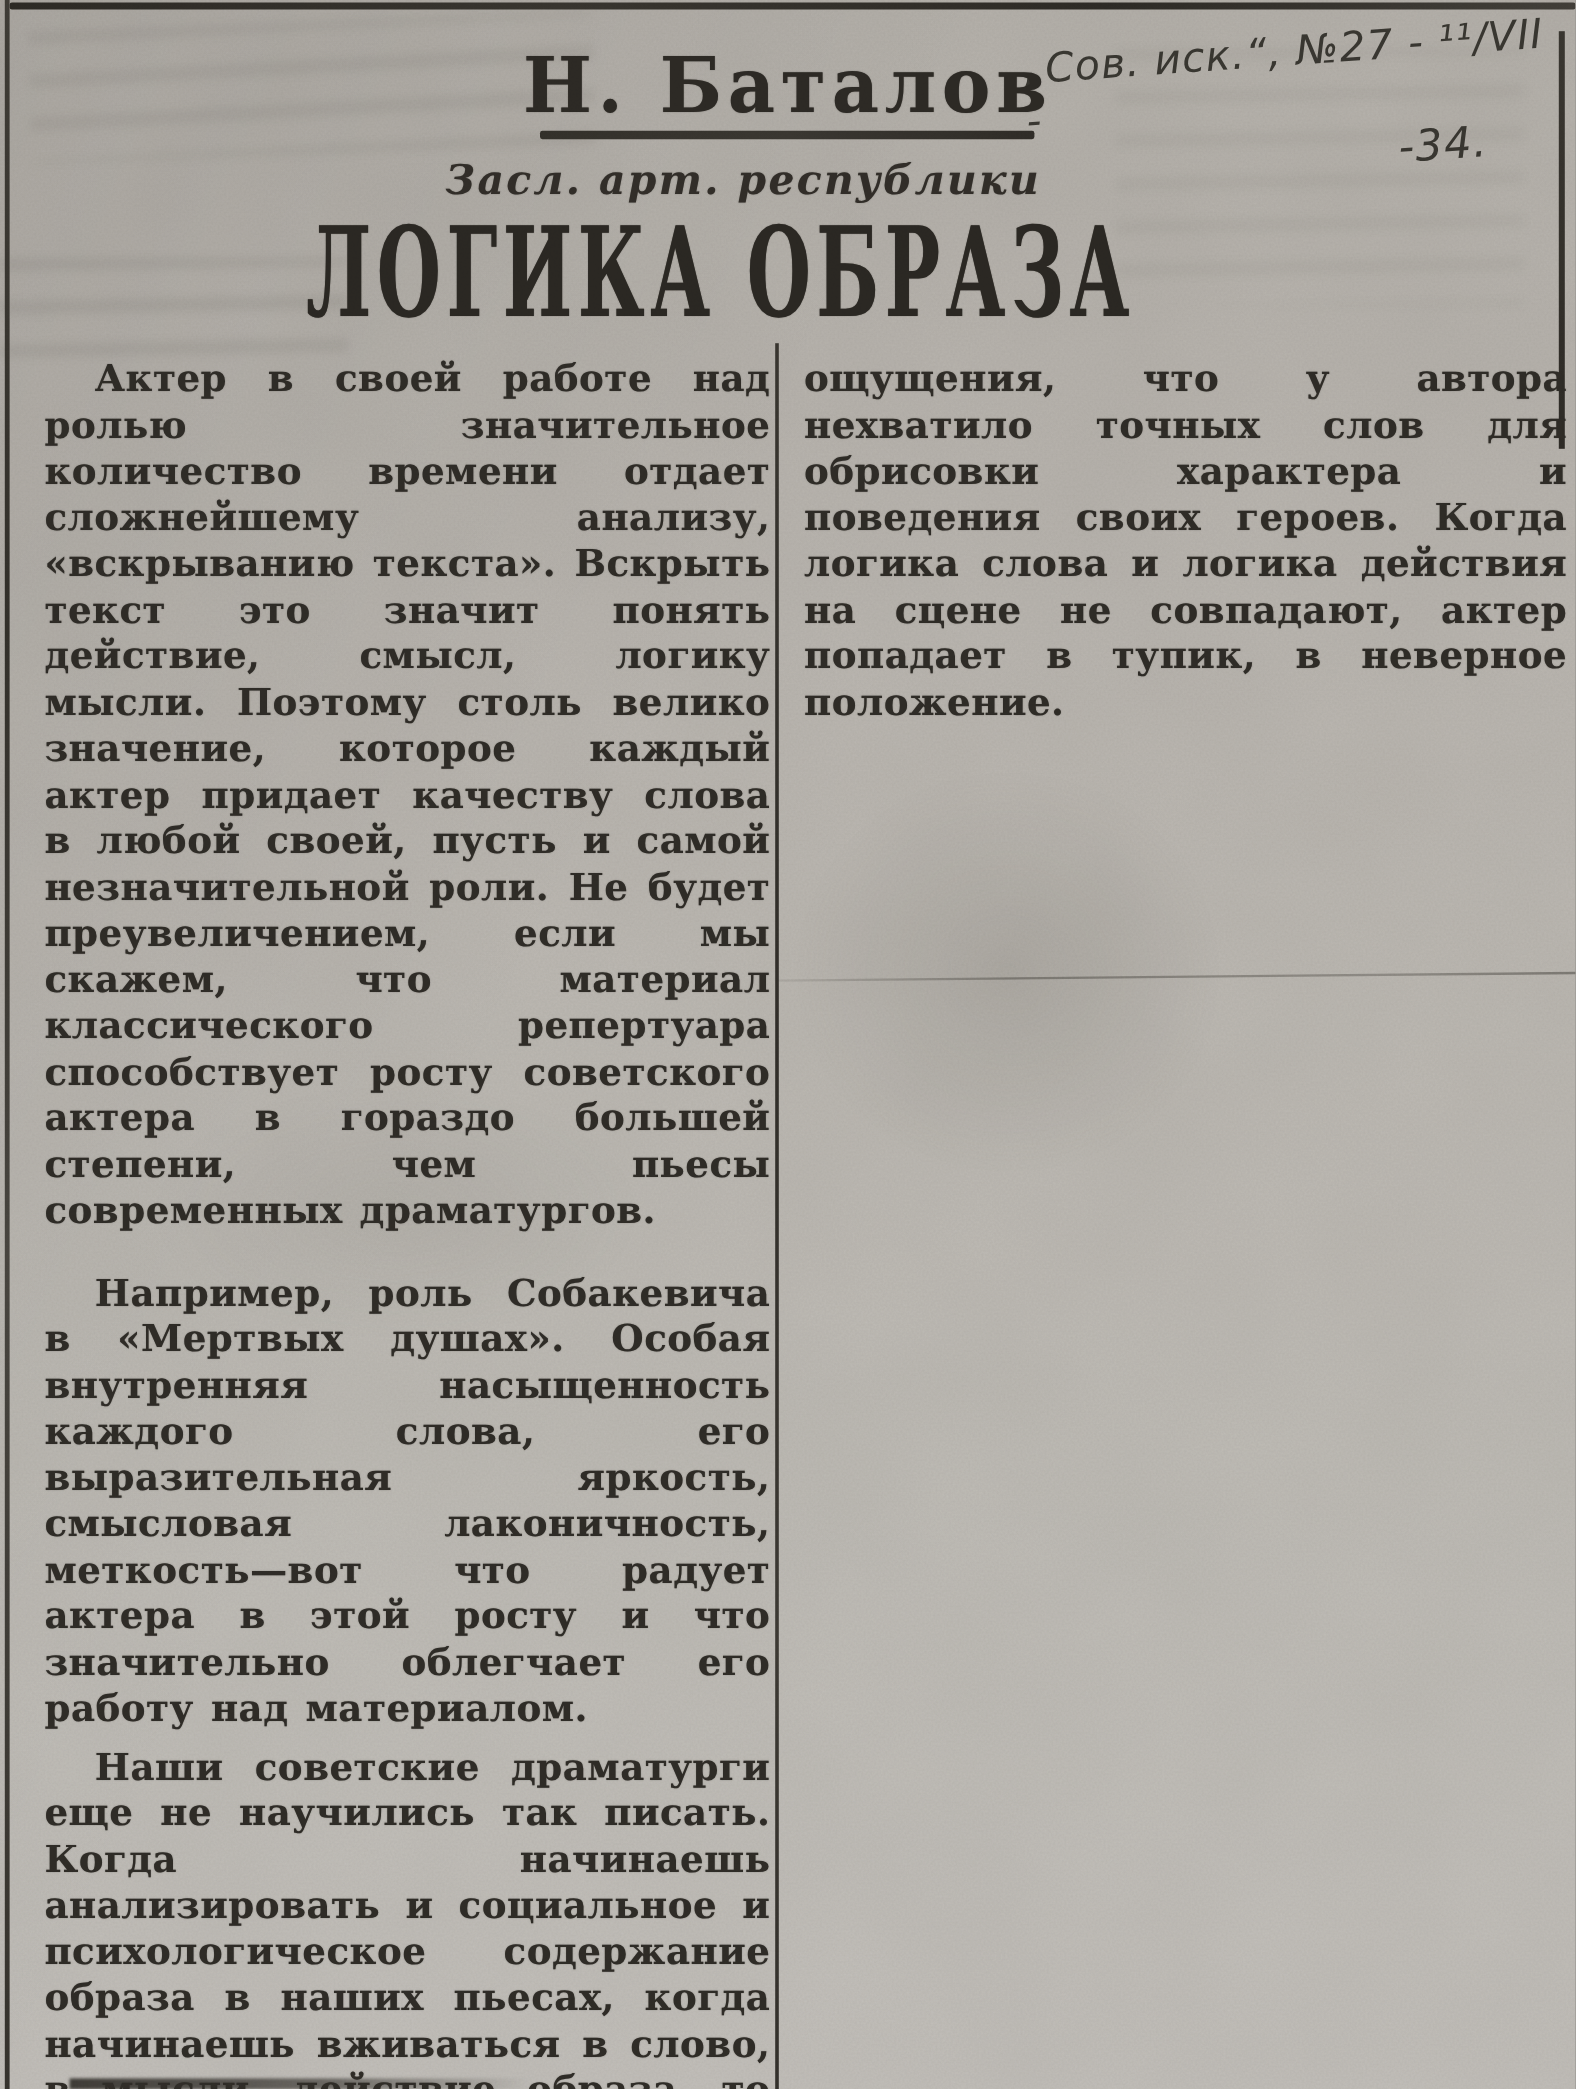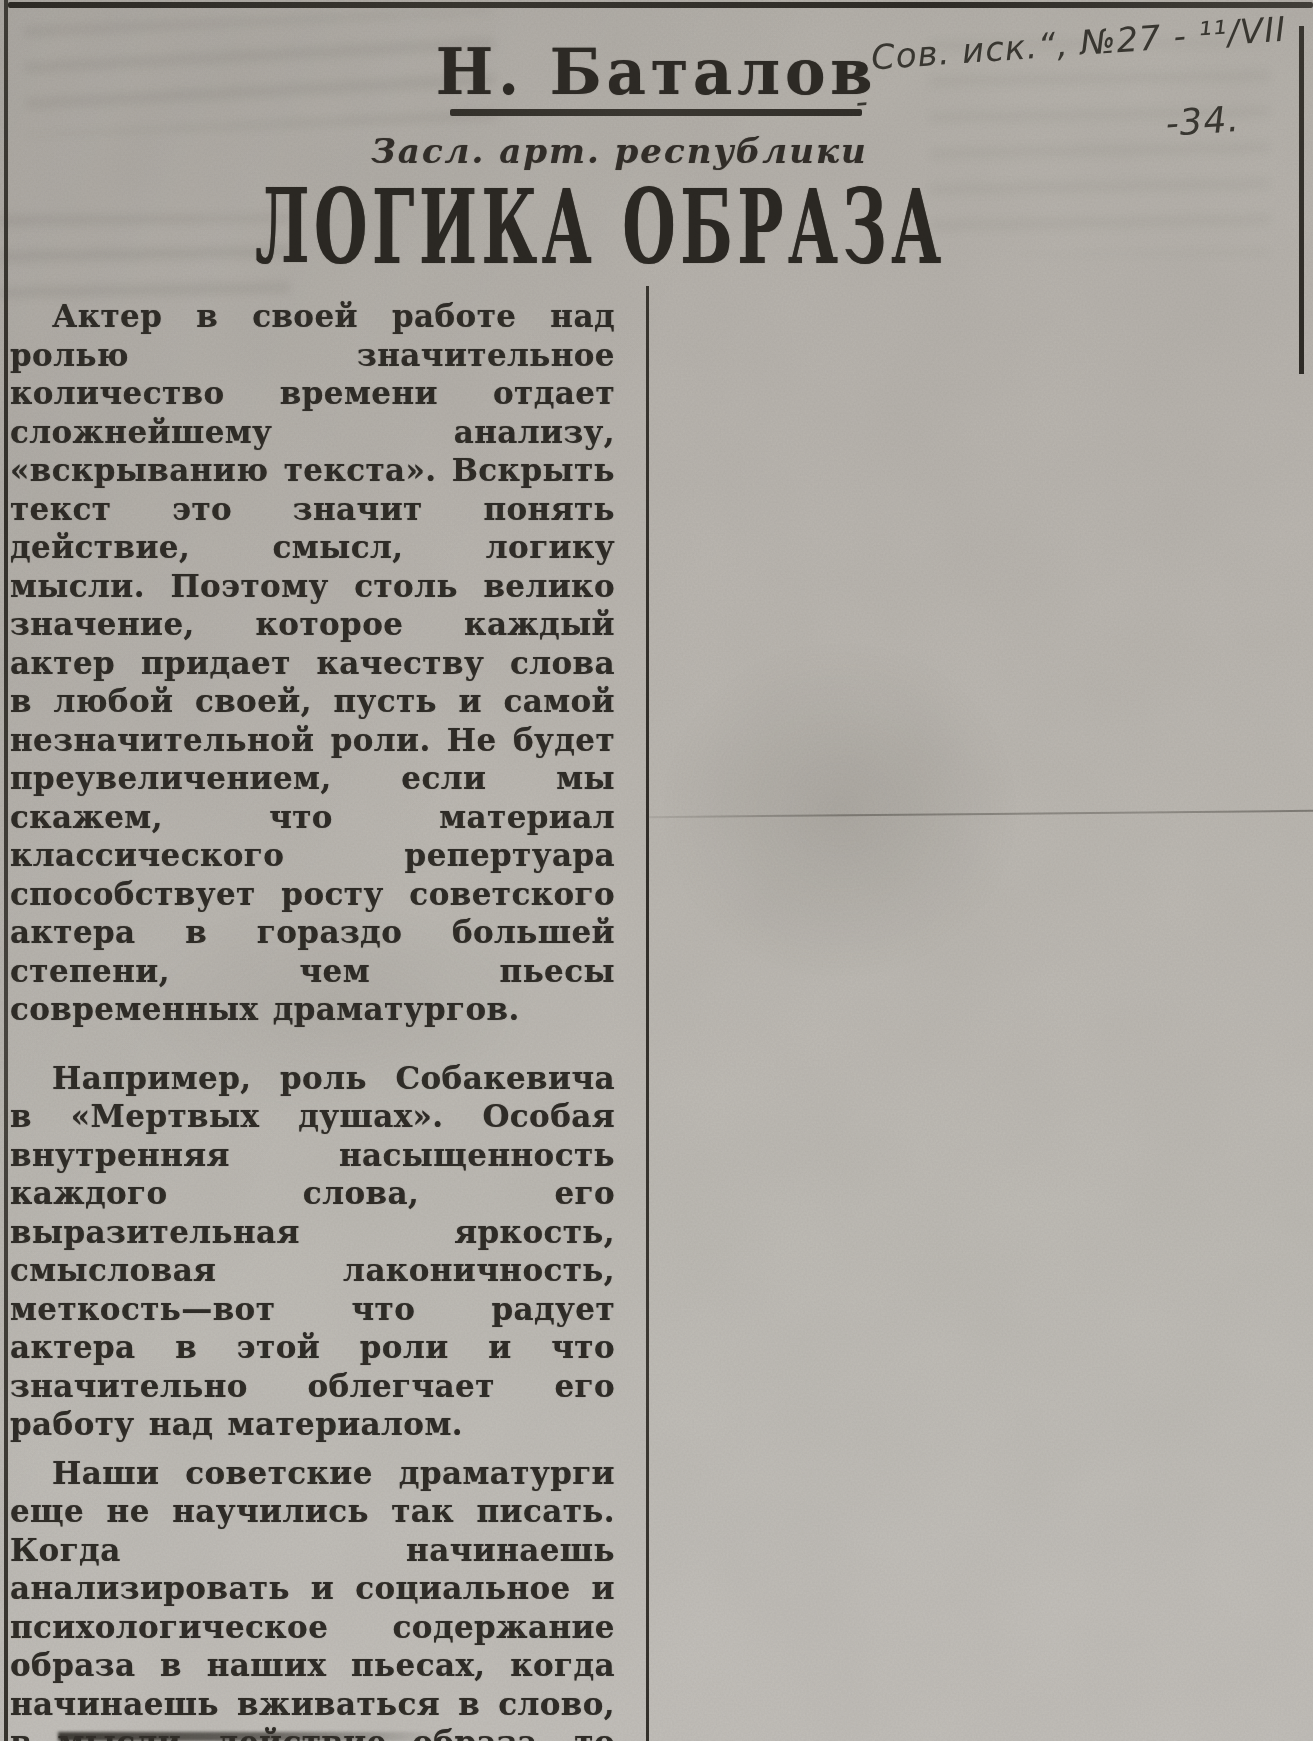--- a/index.html
+++ b/index.html
@@ -54,21 +54,21 @@
     text-shadow:0 0 1px rgba(46,43,38,.5);}
   .title{top:166px;font-size:96px;font-weight:bold;letter-spacing:7px;
     color:#2c2924;transform:translateX(-56px) scale(.64,1.08);transform-origin:50% 0;
     text-shadow:0 0 1px rgba(44,41,36,.7);}
   
   .col{position:absolute;top:297px;font-size:31px;font-weight:bold;
     line-height:38.5px;text-align:justify;letter-spacing:.4px;word-spacing:3px;
     color:#302d28;text-shadow:0 0 1px rgba(48,45,40,.55);}
   .col p{margin:0;text-indent:42px;}
   .col p + p{margin-top:10px;}
-  .col-left{left:10px;width:605px;height:1444px;overflow:hidden;}
+  .col-left{left:37px;width:605px;height:1444px;overflow:hidden;}
   .col-left p.p2{margin-top:30px;}
   .col-right{left:670px;width:636px;}
   .col-right p.no-indent{text-indent:0;}
   .col-right p + p{margin-top:14px;}
   .divider{position:absolute;left:646px;top:286px;bottom:0;width:3px;
     background:linear-gradient(180deg,#3a3731 0%,#322f2a 40%,#3e3b35 75%,#34312c 100%);}
 </style>
 </head>
 <body>
 
@@ -89,27 +89,28 @@
     <div class="l2">-34.</div>
   </div>
 
   <div class="hdr author">Н. Баталов</div>
   <div class="author-rule"></div>
   <div class="hdr credential">Засл. арт. республики</div>
   <div class="hdr title">ЛОГИКА ОБРАЗА</div>
 
   <div class="col col-left">
     <p class="p1">Актер в своей работе над ролью значительное количество времени отдает сложнейшему анализу, «вскрыванию текста». Вскрыть текст это значит понять действие, смысл, логику мысли. Поэтому столь велико значение, которое каждый актер придает качеству слова в любой своей, пусть и самой незначительной роли. Не будет преувеличением, если мы скажем, что материал классического репертуара способствует росту советского актера в гораздо большей степени, чем пьесы современных драматургов.</p>
-    <p class="p2">Например, роль Собакевича в «Мертвых душах». Особая внутренняя насыщенность каждого слова, его выразительная яркость, смысловая лаконичность, меткость—вот что радует актера в этой роли и что значительно облегчает его работу над материалом.</p>
+    <p class="p2">Например, роль Собакевича в «Мертвых душах». Особая внутренняя насыщенность каждого слова, его выразительная яркость, смысловая лаконичность, меткость—вот что радует актера в этой росту и что значительно облегчает его работу над материалом.</p>
     <p class="p3">Наши советские драматурги еще не научились так писать. Когда начинаешь анализировать и социальное и психологическое содержание образа в наших пьесах, когда начинаешь вживаться в слово, в мысли, действие образа, то сразу начинаешь чувствовать досадное несовпадение. Мыслит герой, разговаривает по-одному, а действует по-другому. Текст не продуманный, не глубокий, не правдивый. Любую реплику можно опустить или даже даже целиком выбросить из текста. Не можешь отделаться от</p>
   </div>
 
   <div class="divider"></div>
 
   <div class="col col-right">
+    <p class="no-indent">ощущения, что у автора нехватило точных слов для обрисовки характера и поведения своих героев. Когда логика слова и логика действия на сцене не совпадают, актер попадает в тупик, в неверное положение.</p>
   </div>
 
   <div class="crease"></div>
   <div class="smudge"></div>
 
   <svg class="noise" width="1313" height="1741">
     <filter id="grain">
       <feTurbulence type="fractalNoise" baseFrequency="0.55" numOctaves="2" seed="11"></feTurbulence>
       <feColorMatrix type="matrix" values="0 0 0 0 0.42  0 0 0 0 0.41  0 0 0 0 0.39  0 0 0 0.35 0"></feColorMatrix>
     </filter>

